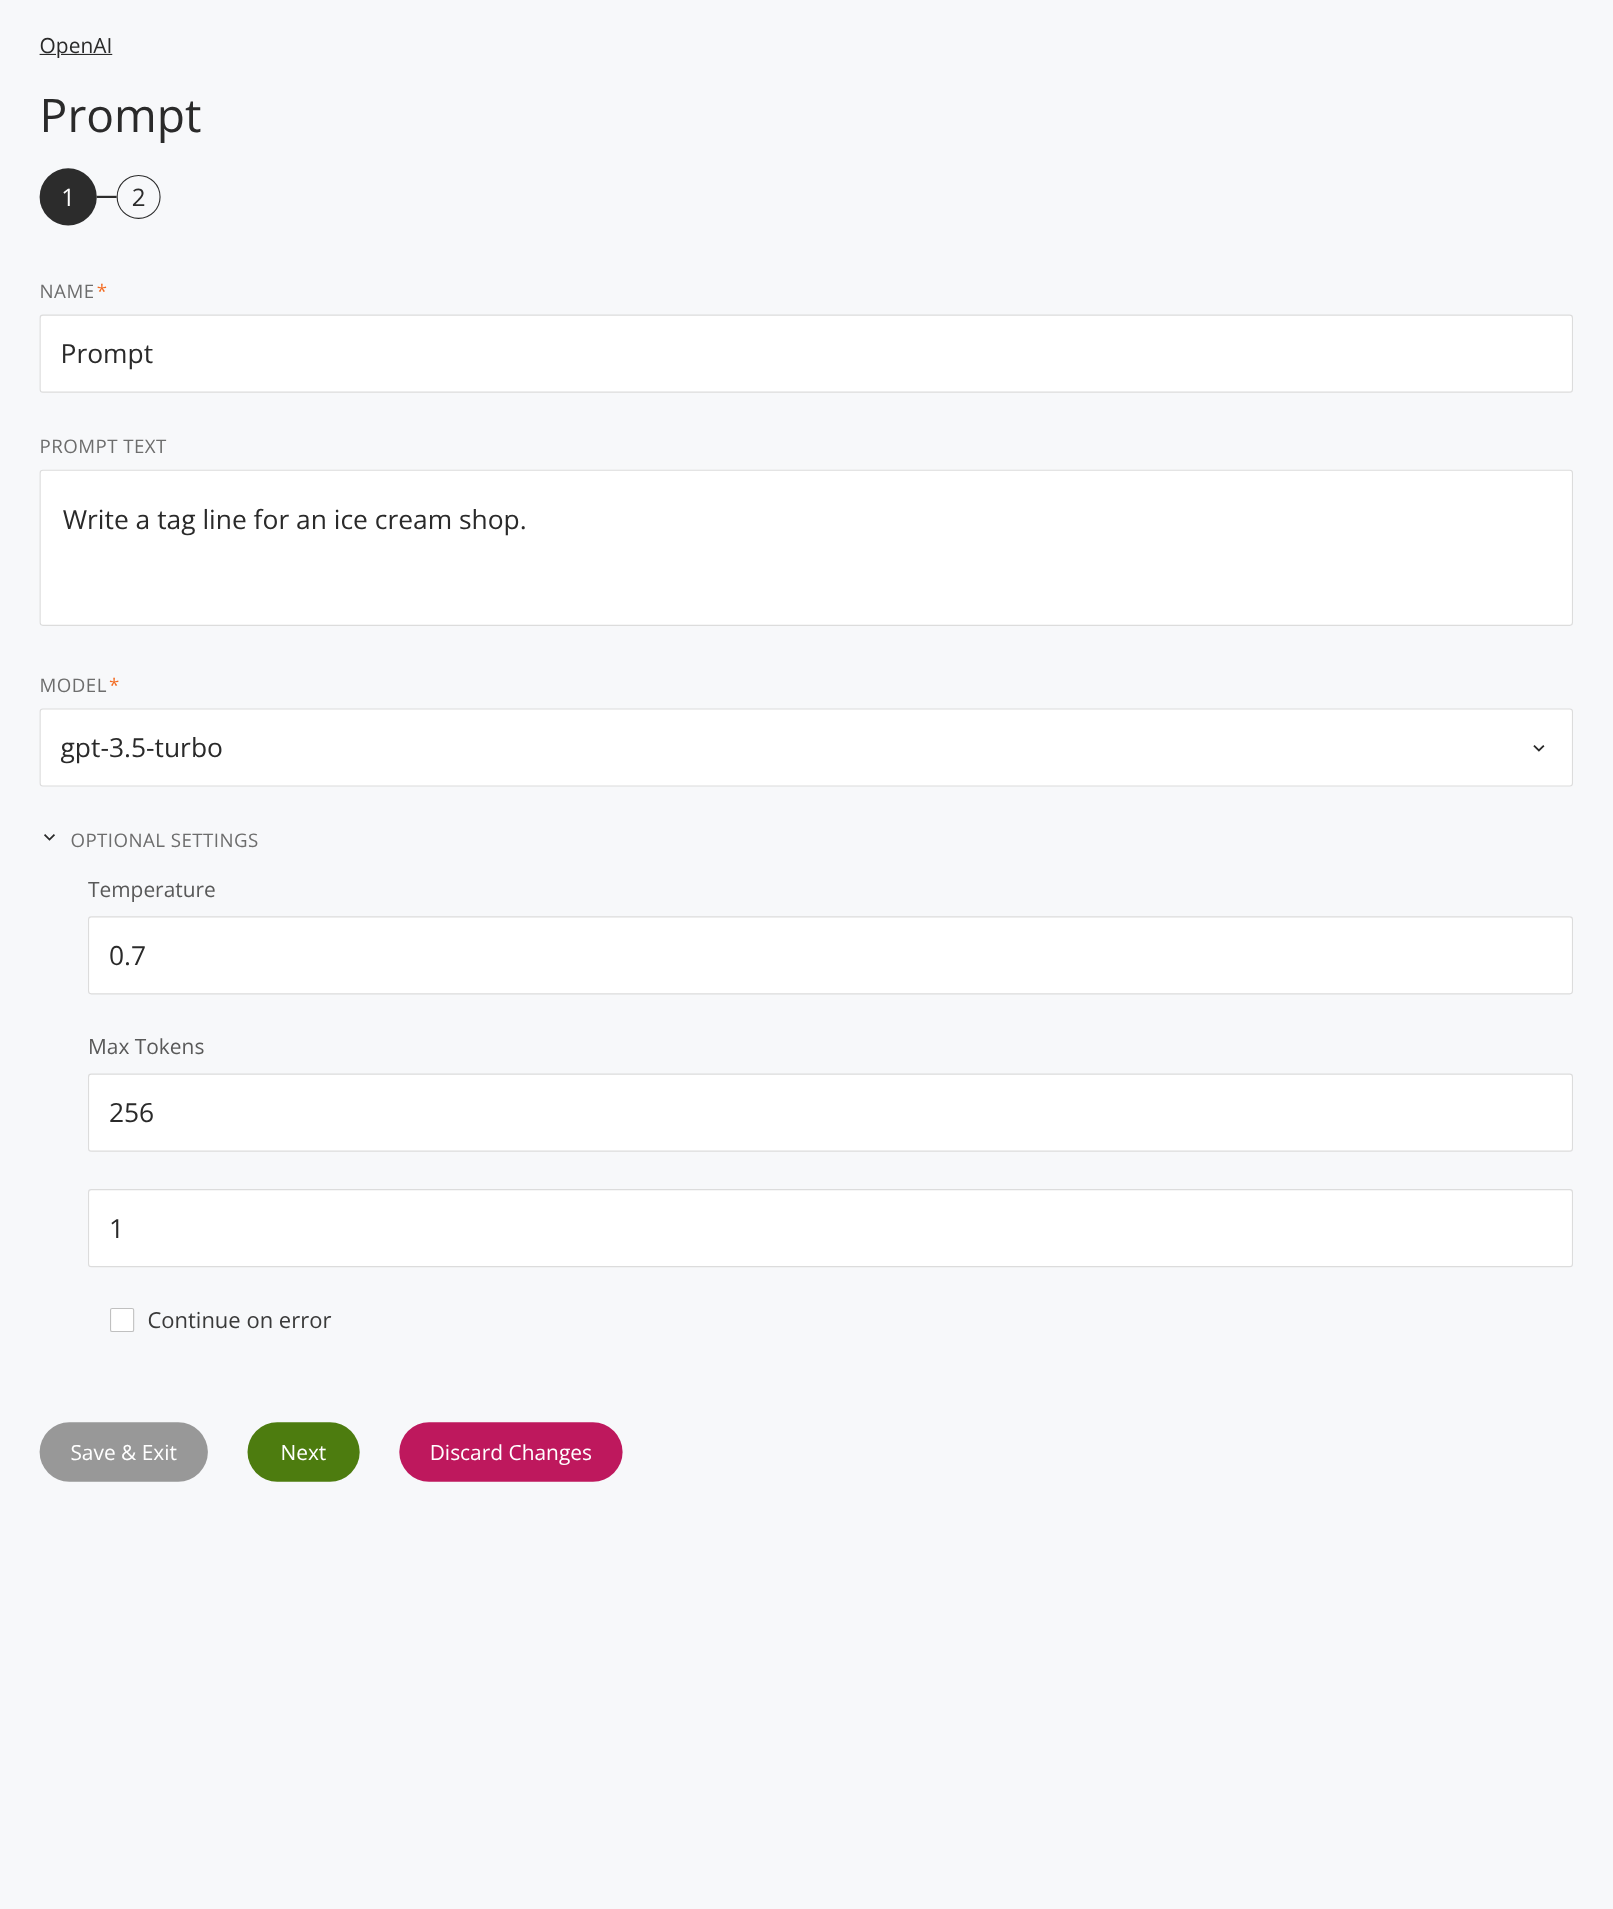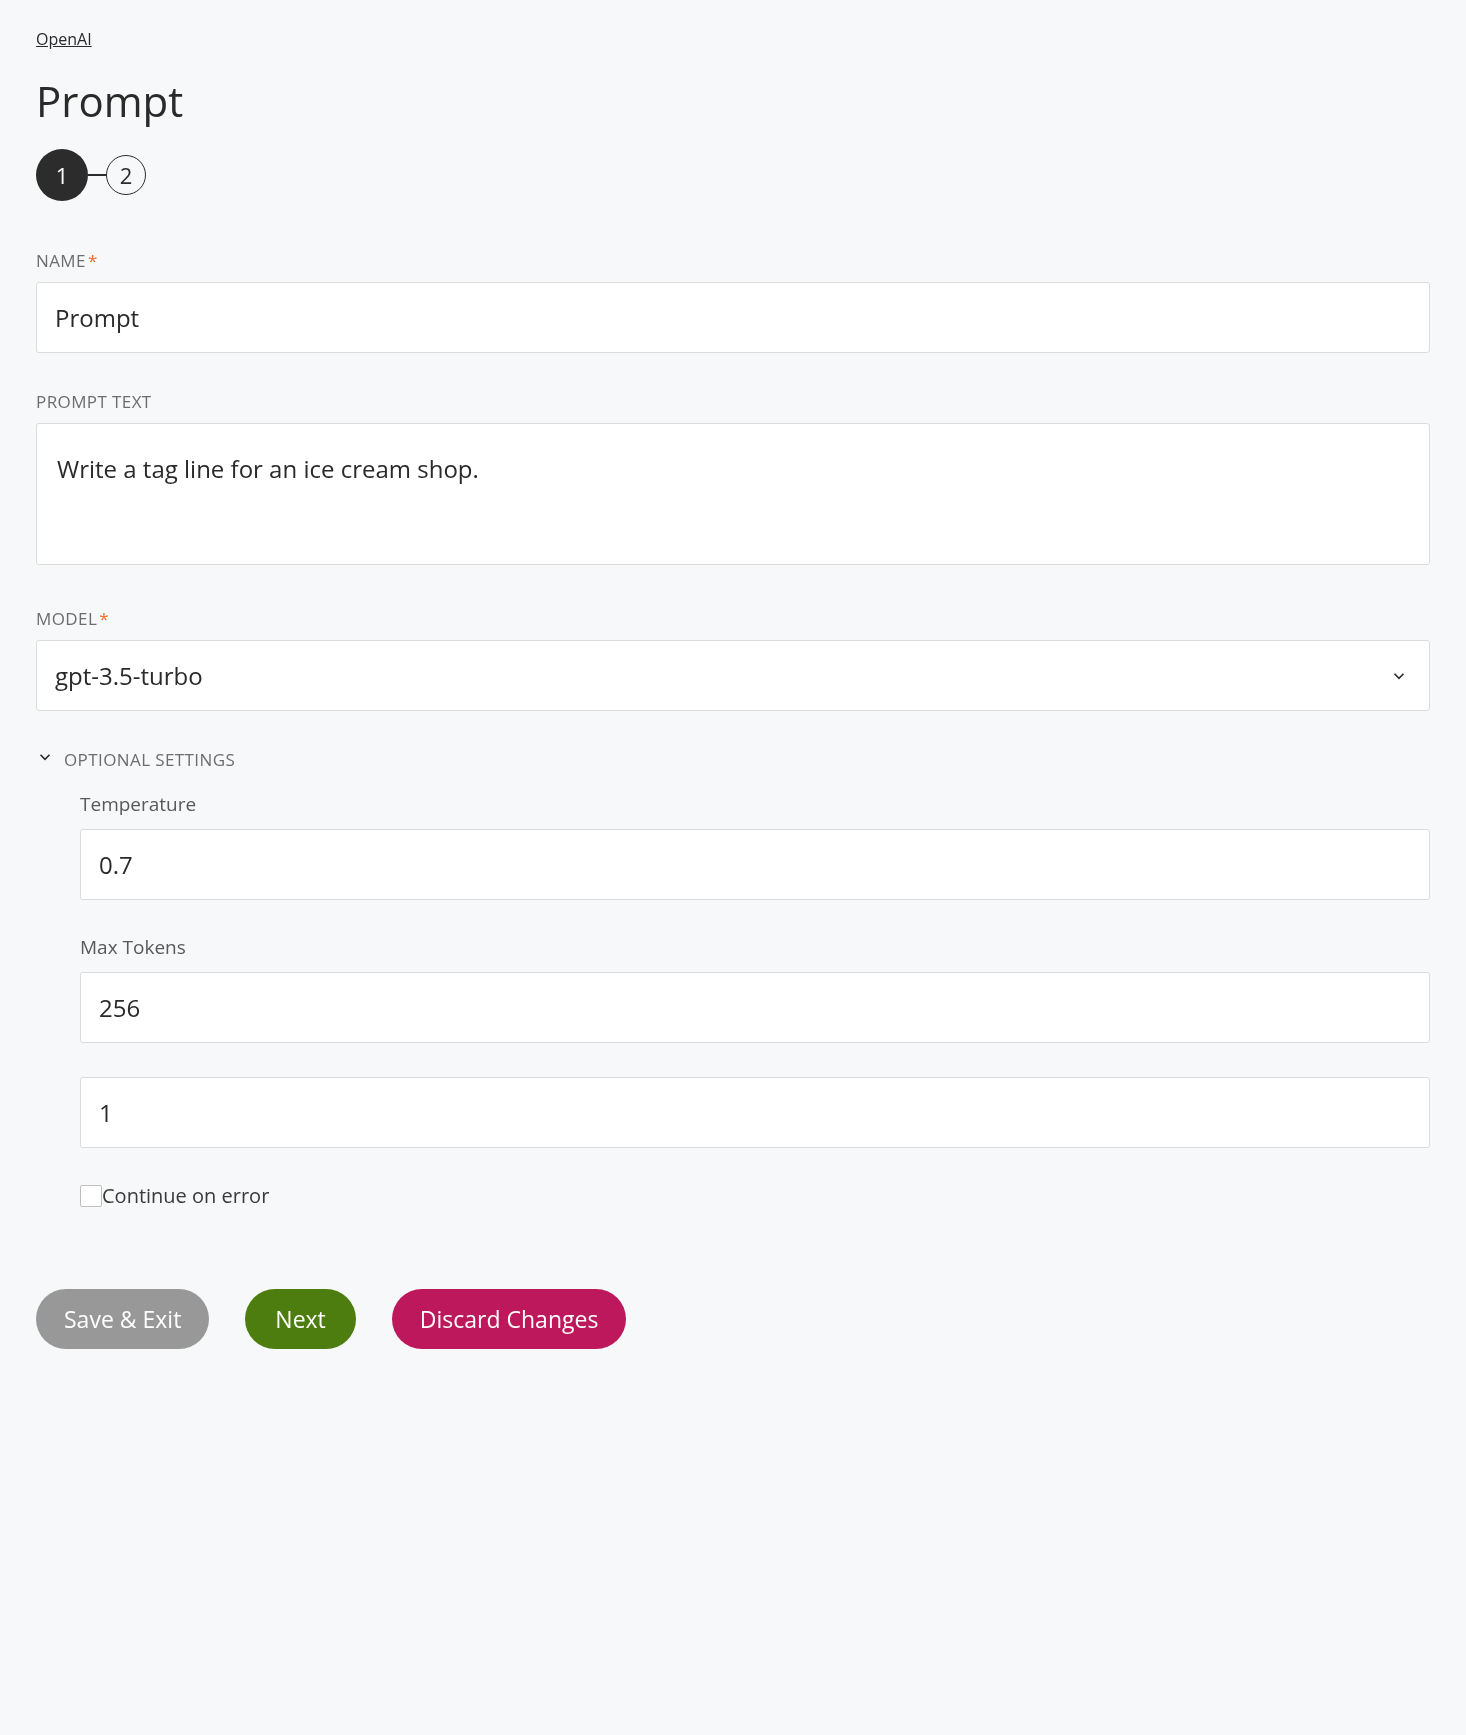--- a/index.html
+++ b/index.html
@@ -5,21 +5,21 @@
     * { box-sizing: border-box; margin: 0; padding: 0; }
     body {
       background: #f7f8fa;
       font-family: "Open Sans", -apple-system, BlinkMacSystemFont, "Segoe UI", Roboto, sans-serif;
       color: #2a2a2a;
       padding: 28px 36px 40px 36px;
       width: 1466px;
     }
     a.crumb {
       color: #2a2a2a;
-      font-size: 16px;
+      font-size: 19px;
       margin-top: 36px;
     }
     h1.page-title {
       font-size: 42px;
       font-weight: 400;
       margin-top: 22px;
       margin-bottom: 20px;
     }
     .stepper {
       display: flex;
@@ -114,21 +114,23 @@
       color: #595959;
       margin-bottom: 12px;
       display: block;
     }
     .opt-group {
       margin-bottom: 34px;
     }
     .checkbox-row {
       display: flex;
       align-items: center;
+      gap: 12px;
       margin-top: 10px;
+      margin-left: 20px;
     }
     .cbox {
       width: 22px;
       height: 22px;
       border: 1px solid #c0c0c0;
       background: #fff;
       border-radius: 2px;
     }
     .cbox-label {
       font-size: 20px;
@@ -136,21 +138,21 @@
     }
     .footer {
       display: flex;
       gap: 36px;
       margin-top: 80px;
     }
     .btn {
       border: none;
       border-radius: 999px;
       padding: 14px 28px;
-      font-size: 23px;
+      font-size: 19px;
       color: #fff;
       cursor: pointer;
       font-family: inherit;
     }
     .btn-gray { background: #989898; }
     .btn-orange { background: #4d7c0f; padding: 14px 30px; }
     .btn-gray2 { background: #be185d; padding: 10px 28px; }
     svg.icon { display: block; }
   </style>
 </head>

